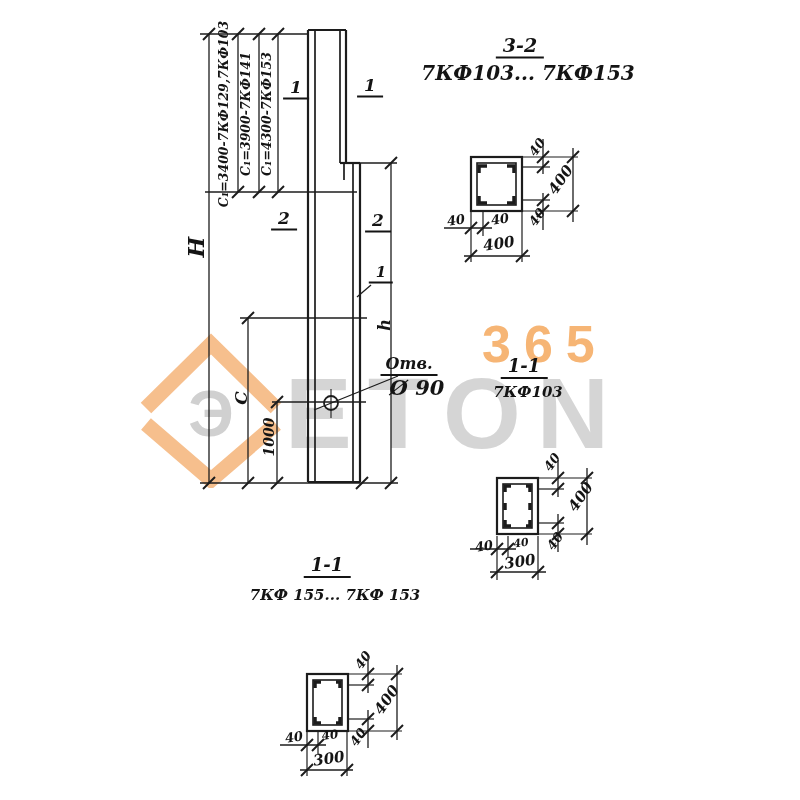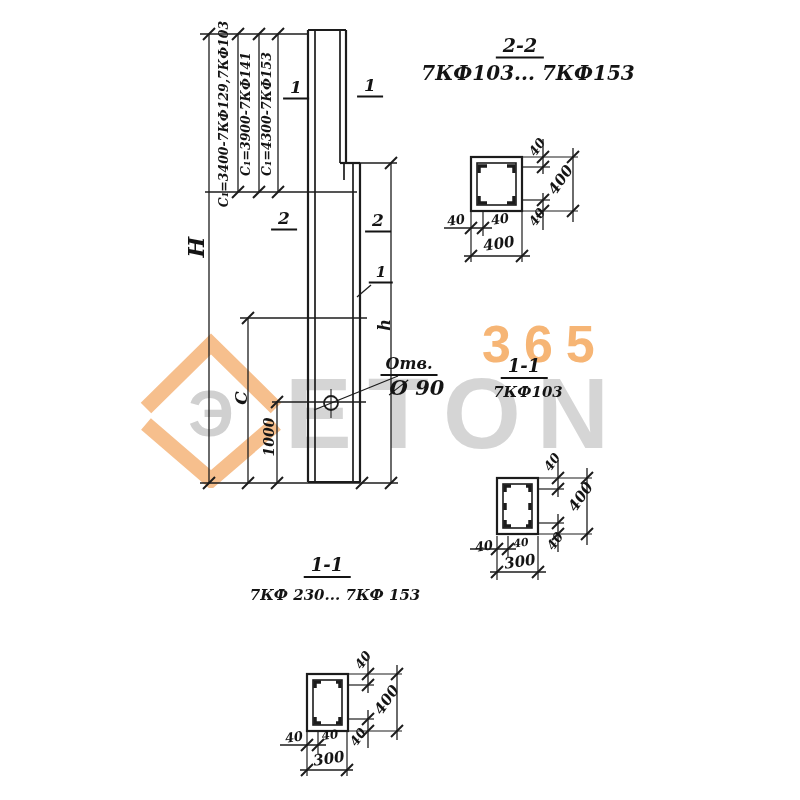--- a/index.html
+++ b/index.html
@@ -220,40 +220,40 @@
   <div class="lbl r90" style="left:269px;top:437px;font-size:14px">1000</div>
   <div class="lbl r90" style="left:385px;top:325px;font-size:16px">h</div>
   <div class="lbl note" style="left:409px;top:366px;font-size:16px">Отв.</div>
   <div class="lbl" style="left:417px;top:387px;font-size:21px">Ø 90</div>
   <div class="lbl mark" style="left:296px;top:89px;font-size:17px">1</div>
   <div class="lbl mark" style="left:370px;top:87px;font-size:17px">1</div>
   <div class="lbl mark" style="left:284px;top:220px;font-size:17px">2</div>
   <div class="lbl mark" style="left:378px;top:222px;font-size:17px">2</div>
   <div class="lbl mark" style="left:381px;top:274px;font-size:15px">1</div>
 
-  <div class="lbl mark" style="left:520px;top:47px;font-size:19px">2-2</div>
+  <div class="lbl mark" style="left:520px;top:47px;font-size:19px">3-2</div>
   <div class="lbl" style="left:528px;top:73px;font-size:20px">7КФ103... 7КФ153</div>
   <div class="lbl r8" style="left:456px;top:220px;font-size:13px">40</div>
   <div class="lbl r8" style="left:500px;top:219px;font-size:13px">40</div>
   <div class="lbl r8" style="left:499px;top:244px;font-size:15px">400</div>
   <div class="lbl r55" style="left:537px;top:147px;font-size:13px">40</div>
   <div class="lbl r55" style="left:561px;top:180px;font-size:15px">400</div>
   <div class="lbl r55" style="left:537px;top:217px;font-size:13px">40</div>
 
   <div class="lbl mark" style="left:524px;top:368px;font-size:18px">1-1</div>
   <div class="lbl" style="left:528px;top:392px;font-size:15px">7КФ103</div>
   <div class="lbl r8" style="left:484px;top:546px;font-size:13px">40</div>
   <div class="lbl r8" style="left:521px;top:543px;font-size:11px">40</div>
   <div class="lbl r8" style="left:520px;top:562px;font-size:15px">300</div>
   <div class="lbl r55" style="left:552px;top:462px;font-size:13px">40</div>
   <div class="lbl r55" style="left:581px;top:497px;font-size:15px">400</div>
   <div class="lbl r55" style="left:555px;top:541px;font-size:13px">40</div>
 
   <div class="lbl mark" style="left:327px;top:567px;font-size:18px">1-1</div>
-  <div class="lbl" style="left:335px;top:595px;font-size:15px">7КФ 230... 7КФ 153</div>
+  <div class="lbl" style="left:335px;top:595px;font-size:15px">7КФ 155... 7КФ 153</div>
   <div class="lbl r8" style="left:294px;top:737px;font-size:13px">40</div>
   <div class="lbl r8" style="left:330px;top:735px;font-size:12px">40</div>
   <div class="lbl r8" style="left:329px;top:759px;font-size:15px">300</div>
   <div class="lbl r55" style="left:363px;top:660px;font-size:13px">40</div>
   <div class="lbl r55" style="left:387px;top:700px;font-size:15px">400</div>
   <div class="lbl r55" style="left:358px;top:737px;font-size:13px">40</div>
 
 </div>
 
 </body></html>

